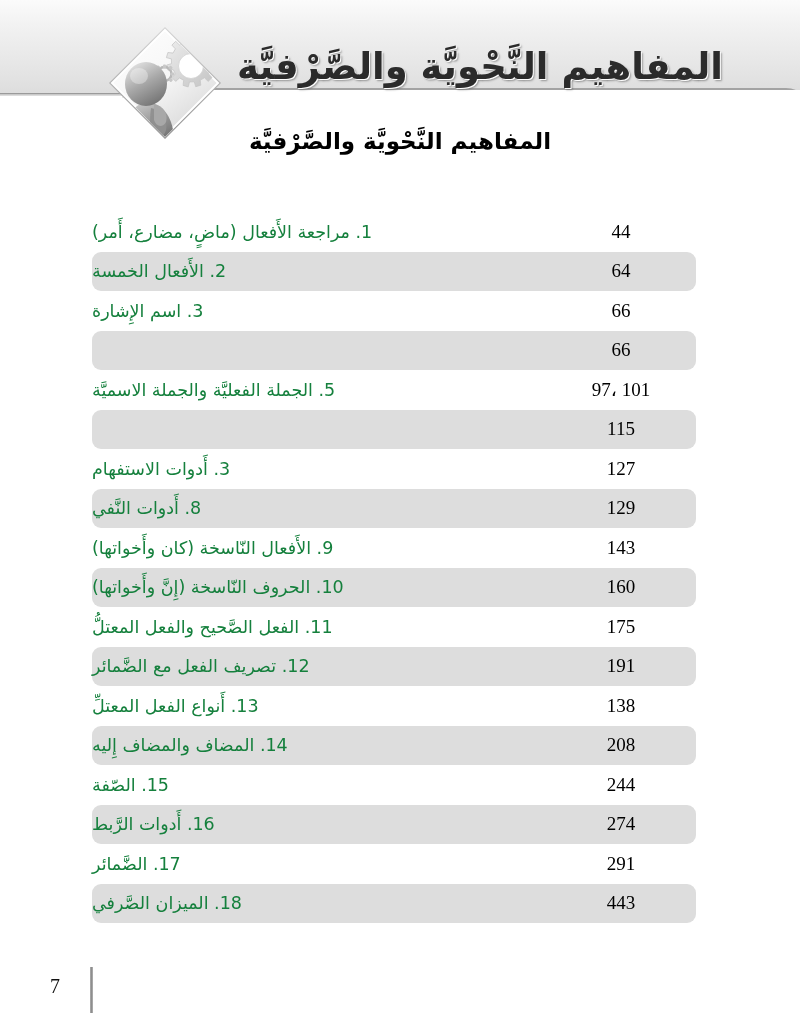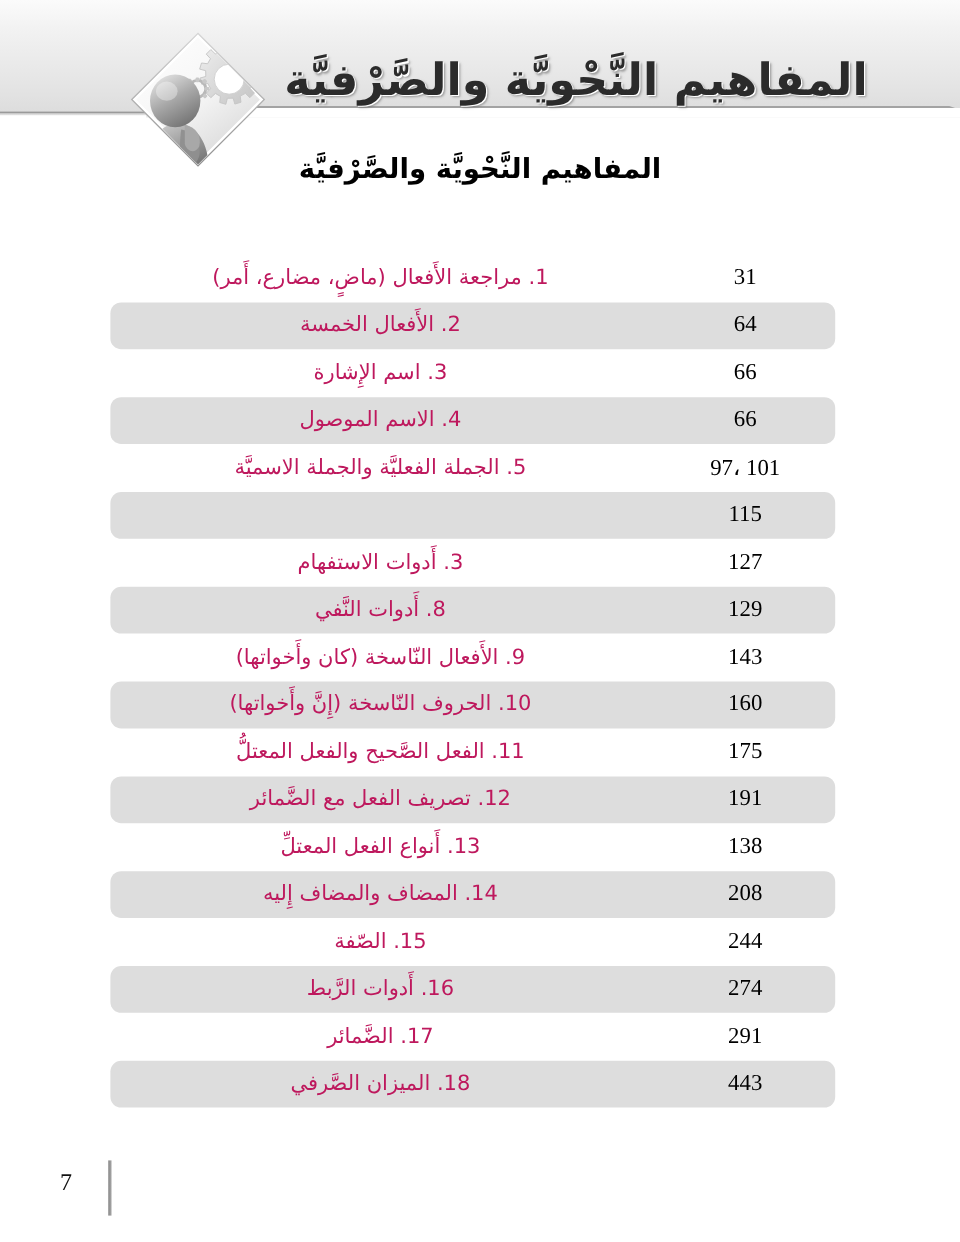--- a/index.html
+++ b/index.html
@@ -127,25 +127,25 @@
     height: 39.5px;
     display: flex;
     align-items: center;
     border-radius: 9px;
   }
   .toc-row.striped {
     background: #dddddd;
   }
   .toc-title {
     flex: 1 1 auto;
-    text-align: center;
+    text-align: left;
     padding-right: 4px;
     font-family: "DejaVu Sans", "Liberation Sans", sans-serif;
     font-size: 17.5px;
-    color: #be185d;
+    color: #15803d;
     white-space: nowrap;
     direction: rtl;
   }
   .toc-page {
     flex: 0 0 150px;
     text-align: center;
     font-family: "Liberation Serif", "DejaVu Serif", serif;
     font-size: 19px;
     color: #000000;
     direction: ltr;
@@ -256,37 +256,36 @@
     <ellipse cx="40" cy="60" rx="21" ry="22" fill="url(#gHead)"></ellipse>
     <ellipse cx="33" cy="52" rx="9" ry="8" fill="#ffffff" opacity="0.35"></ellipse>
   </g>
 </svg>
 
 <div class="subtitle">المفاهيم النَّحْويَّة والصَّرْفيَّة</div>
 
 <div class="toc">
 
   <div class="toc-row">
-    <div class="toc-page">31</div>
+    <div class="toc-page">44</div>
     <div class="toc-title">1. مراجعة الأَفعال (ماضٍ، مضارع، أَمر)</div>
   </div>
 
   <div class="toc-row striped">
     <div class="toc-page">64</div>
     <div class="toc-title">2. الأَفعال الخمسة</div>
   </div>
 
   <div class="toc-row">
     <div class="toc-page">66</div>
     <div class="toc-title">3. اسم الإِشارة</div>
   </div>
 
   <div class="toc-row striped">
     <div class="toc-page">66</div>
-    <div class="toc-title">4. الاسم الموصول</div>
   </div>
 
   <div class="toc-row">
     <div class="toc-page">97، 101</div>
     <div class="toc-title">5. الجملة الفعليَّة والجملة الاسميَّة</div>
   </div>
 
   <div class="toc-row striped">
     <div class="toc-page">115</div>
   </div>

